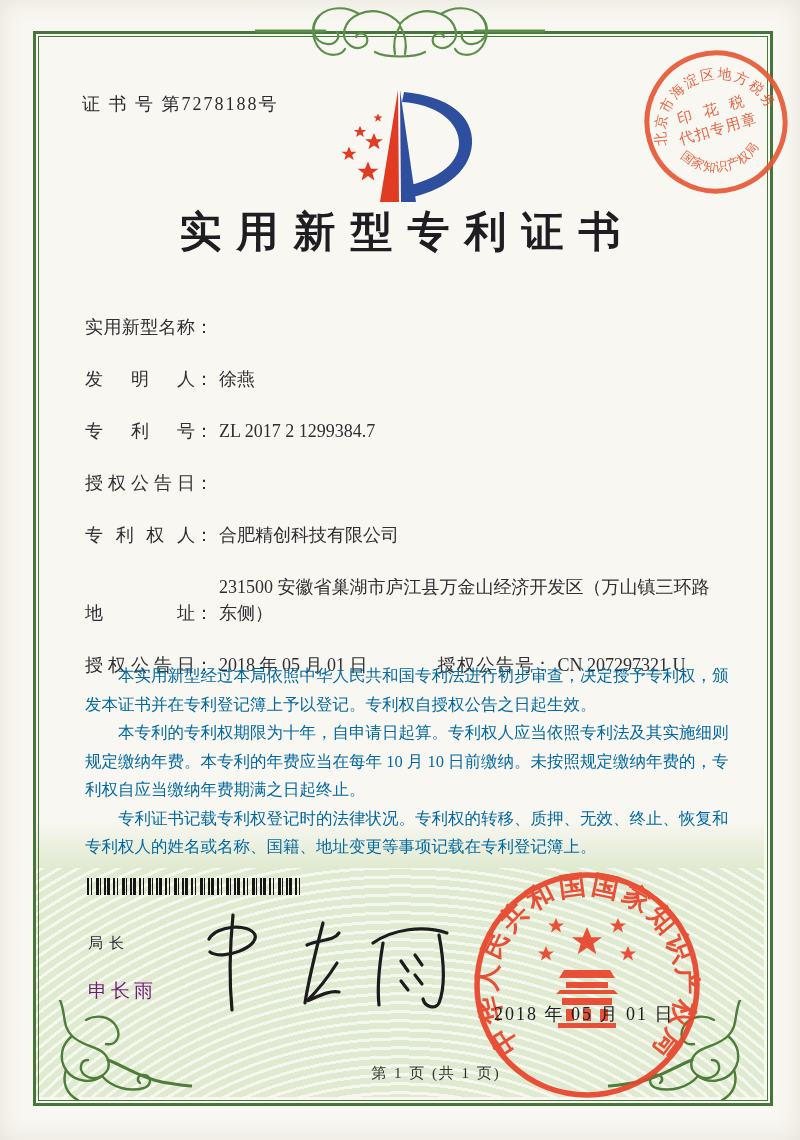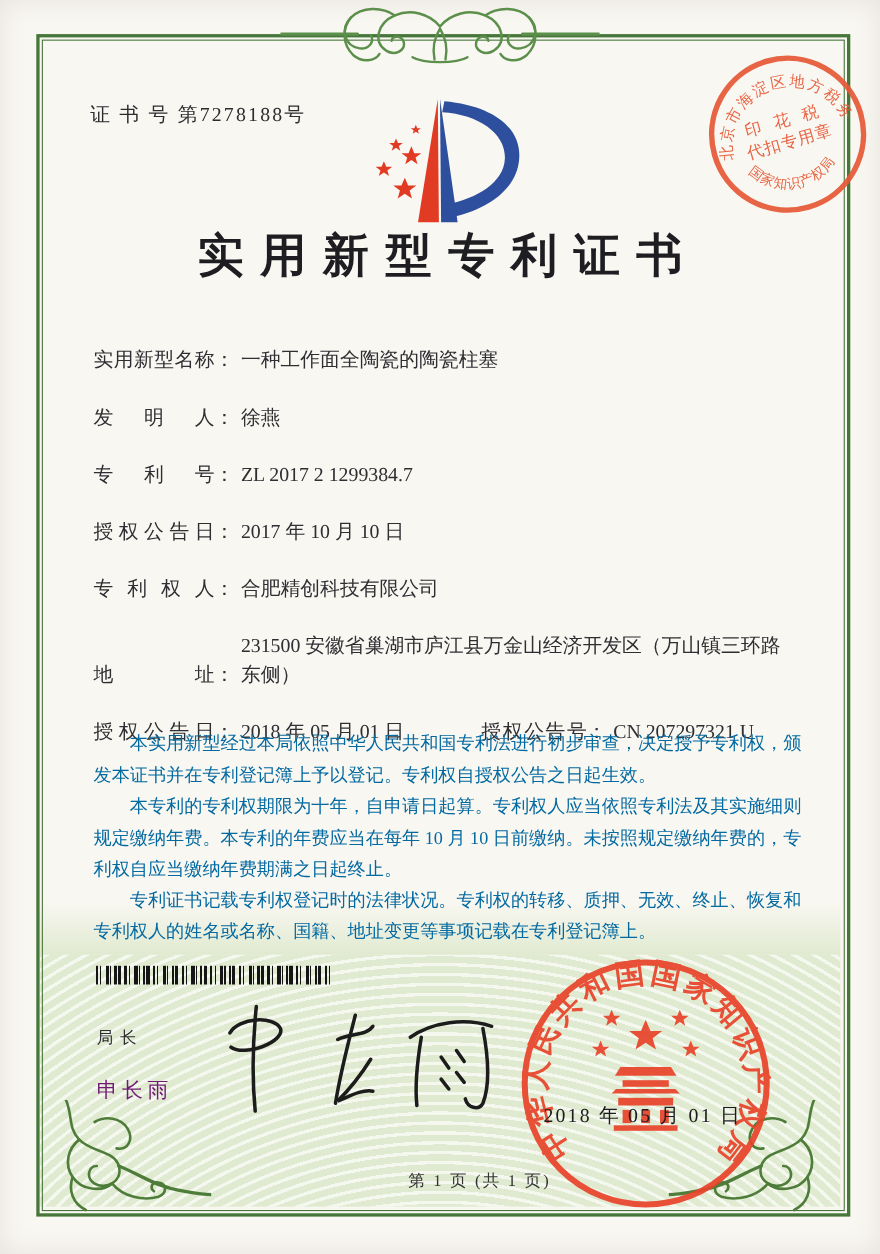--- a/index.html
+++ b/index.html
@@ -111,36 +111,34 @@
     <use href="#star" transform="translate(27,68) scale(0.75)" fill="#e13b24"></use>
     <use href="#star" transform="translate(46,86) scale(1.05)" fill="#e13b24"></use>
   </svg>
 
   <div class="title">实用新型专利证书</div>
 
   <div class="fields">
     <div class="frow">
       <span class="flabel">实用新型名称</span>
         <span class="fcolon">：</span>
-      <span class="fvalue">一种工作面全陶瓷的陶瓷柱塞</span>
     </div>
     <div class="frow">
       <span class="flabel">发明人</span>
         <span class="fcolon">：</span>
       <span class="fvalue">徐燕</span>
     </div>
     <div class="frow">
       <span class="flabel">专利号</span>
         <span class="fcolon">：</span>
       <span class="fvalue">ZL 2017 2 1299384.7</span>
     </div>
     <div class="frow">
       <span class="flabel">授权公告日</span>
         <span class="fcolon">：</span>
-      <span class="fvalue">2017 年 10 月 10 日</span>
     </div>
     <div class="frow">
       <span class="flabel">专利权人</span>
         <span class="fcolon">：</span>
       <span class="fvalue">合肥精创科技有限公司</span>
     </div>
     <div class="frow">
       <span class="flabel">地址</span>
         <span class="fcolon">：</span>
       <span class="fvalue">231500 安徽省巢湖市庐江县万金山经济开发区（万山镇三环路东侧）</span>

